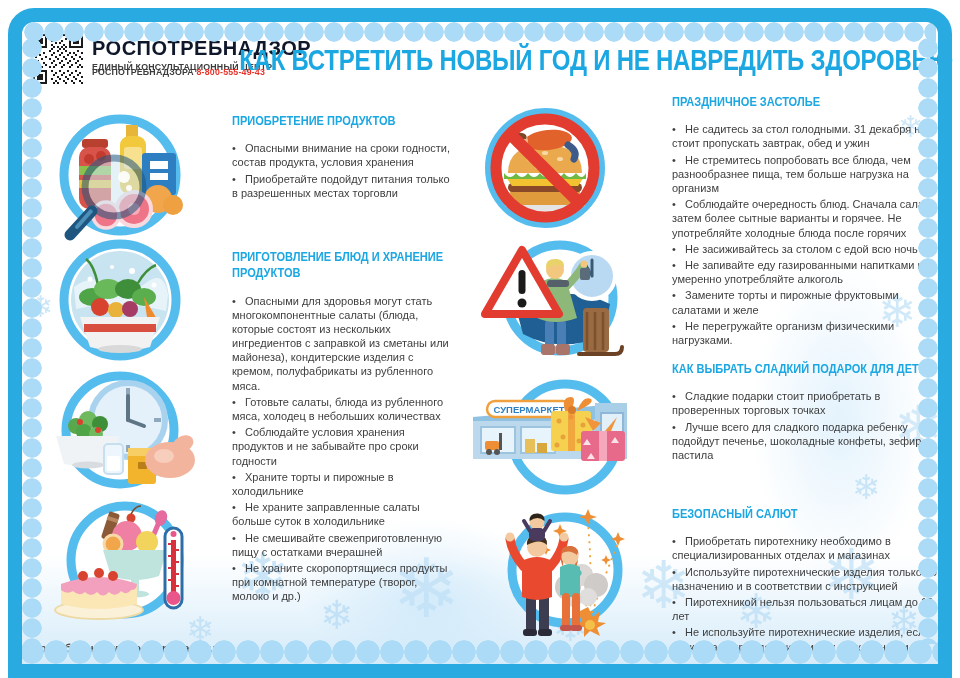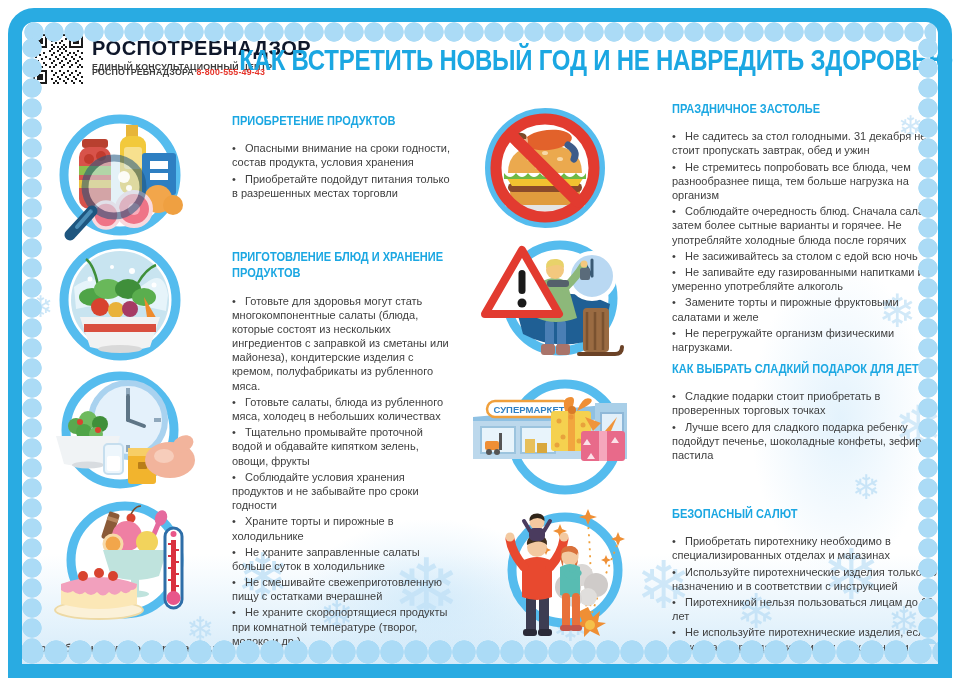--- a/index.html
+++ b/index.html
@@ -47,21 +47,21 @@
   
   .sec{position:absolute;z-index:2;}
   .sec h3{margin:0 0 12px;font-size:13px;font-weight:bold;color:#1BA7E2;line-height:1.25;
     transform:scaleX(.85);transform-origin:left top;width:117%;letter-spacing:0;}
   .sec ul{margin:0;padding:0;list-style:none;}
   .sec li{font-size:11px;line-height:1.29;color:#3E3E3E;margin:0 0 2px;}
   .sec li::before{content:"•\00a0\00a0\00a0";}
   .col-mid{left:232px;width:224px;}
   .col-right{left:672px;width:274px;}
   .sec-purchase{top:113px;} .sec-cooking{top:249px;}
-  .sec-feast{top:101px;} .sec-gifts{top:361px;} .sec-fireworks{top:506px;}
+  .sec-feast{top:94px;} .sec-gifts{top:361px;} .sec-fireworks{top:506px;}
   
   .illus{position:absolute;z-index:1;}
   .footer{position:absolute;left:33px;top:643px;font-size:10px;font-weight:bold;
     color:#4A4A4A;z-index:2;}
   .svgtext{font-family:"Liberation Sans",sans-serif;font-weight:bold;}
 </style>
 </head>
 <body>
 
 <div class="poster">
@@ -350,23 +350,22 @@
   <section class="sec col-mid sec-purchase">
     <h3>ПРИОБРЕТЕНИЕ ПРОДУКТОВ</h3>
     <ul>
         <li>Опасными внимание на сроки годности, состав продукта, условия хранения</li>
         <li>Приобретайте подойдут питания только в разрешенных местах торговли</li>
       </ul>
   </section>
   <section class="sec col-mid sec-cooking">
     <h3>ПРИГОТОВЛЕНИЕ БЛЮД И ХРАНЕНИЕ ПРОДУКТОВ</h3>
     <ul>
-        <li>Готовьте для здоровья могут стать многокомпонентные салаты (блюда, которые состоят из нескольких ингредиентов с заправкой из сметаны или майонеза), кондитерские изделия с кремом, полуфабрикаты из рубленного мяса.</li>
+        <li>Опасными для здоровья могут стать многокомпонентные салаты (блюда, которые состоят из нескольких ингредиентов с заправкой из сметаны или майонеза), кондитерские изделия с кремом, полуфабрикаты из рубленного мяса.</li>
         <li>Готовьте салаты, блюда из рубленного мяса, холодец в небольших количествах</li>
-        <li>Тщательно промывайте проточной водой и обдавайте кипятком зелень, овощи, фрукты</li>
         <li>Соблюдайте условия хранения продуктов и не забывайте про сроки годности</li>
         <li>Храните торты и пирожные в холодильнике</li>
         <li>Не храните заправленные салаты больше суток в холодильнике</li>
         <li>Не смешивайте свежеприготовленную пищу с остатками вчерашней</li>
         <li>Не храните скоропортящиеся продукты при комнатной температуре (творог, молоко и др.)</li>
       </ul>
   </section>
 
   <section class="sec col-right sec-feast">
     <h3>ПРАЗДНИЧНОЕ ЗАСТОЛЬЕ</h3>

